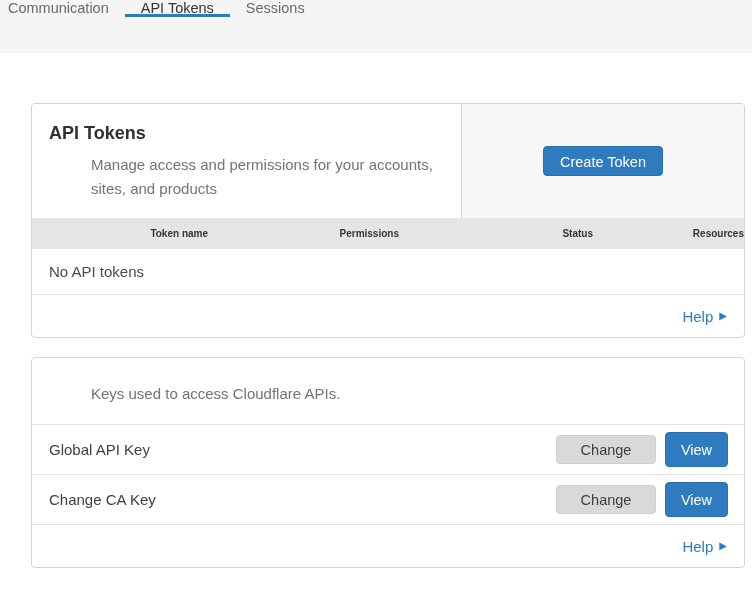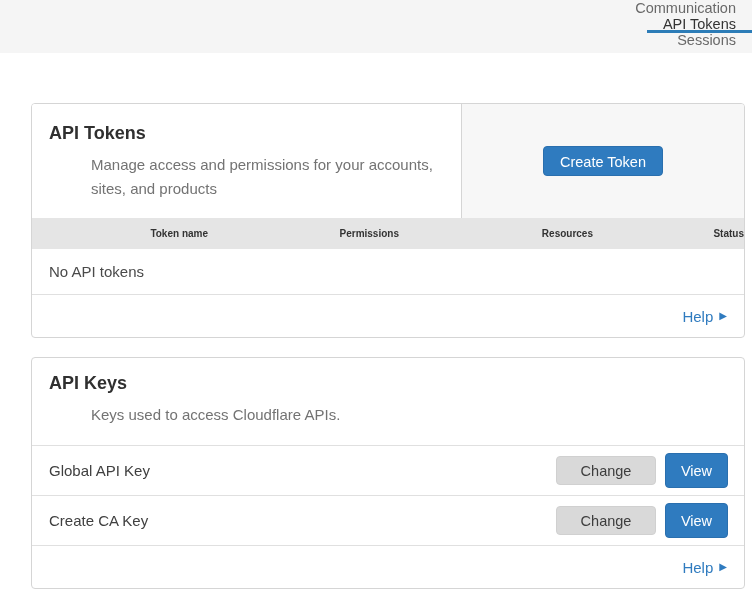--- a/index.html
+++ b/index.html
@@ -9,22 +9,21 @@
     font-family: "Liberation Sans", sans-serif;
     overflow: hidden;
     color: #404040;
   }
 
   
   .tab-bar {
     height: 53px;
     background: #f5f5f5;
     display: flex;
-    align-items: flex-end;
-    flex-direction: column;
+    align-items: flex-start;
   }
   .tab {
     position: relative;
     display: flex;
     align-items: center;
     padding: 0 16px;
     font-size: 14.5px;
     color: #696969;
     cursor: pointer;
     white-space: nowrap;
@@ -181,50 +180,49 @@
         <div class="card-desc">Manage access and permissions for your accounts, sites, and products</div>
       </div>
       <div class="tokens-header-right">
         <button class="btn btn-primary btn-create">Create Token</button>
       </div>
     </div>
 
     <div class="table-header">
       <div>Token name</div>
       <div>Permissions</div>
+      <div>Status</div>
       <div>Resources</div>
-      <div>Status</div>
     </div>
 
     <div class="empty-row">
       <span>No API tokens</span>
     </div>
 
     <div class="card-footer">
       <a class="help-link">
         <span>Help</span>
         <span class="help-arrow">▶</span>
       </a>
     </div>
   </div>
 
   <div class="card">
     <div class="keys-header">
-      <div class="card-title">API Keys</div>
       <div class="card-desc">Keys used to access Cloudflare APIs.</div>
     </div>
 
     <div class="key-row">
       <div class="key-label">Global API Key</div>
       <button class="btn btn-secondary btn-change">Change</button>
       <button class="btn btn-primary btn-view">View</button>
     </div>
 
     <div class="key-row">
-      <div class="key-label">Create CA Key</div>
+      <div class="key-label">Change CA Key</div>
       <button class="btn btn-secondary btn-change">Change</button>
       <button class="btn btn-primary btn-view">View</button>
     </div>
 
     <div class="card-footer">
       <a class="help-link">
         <span>Help</span>
         <span class="help-arrow">▶</span>
       </a>
     </div>

